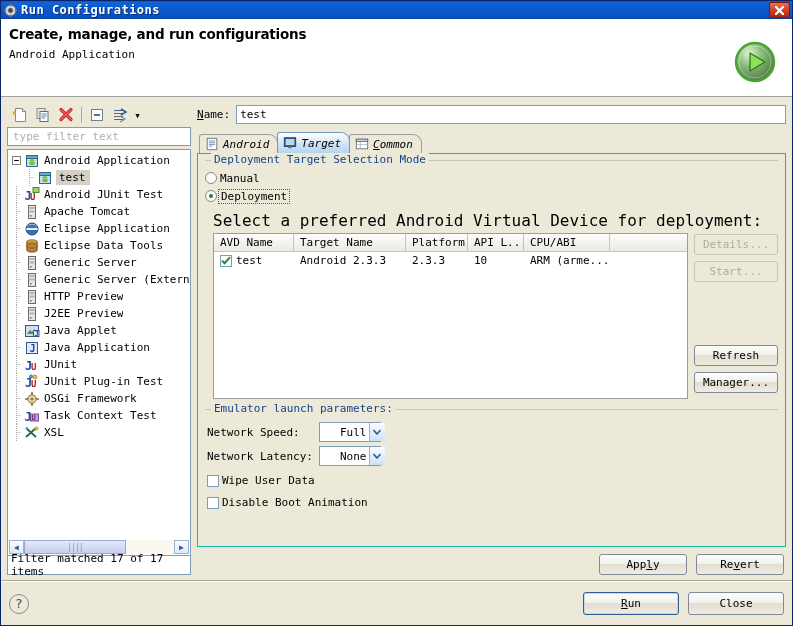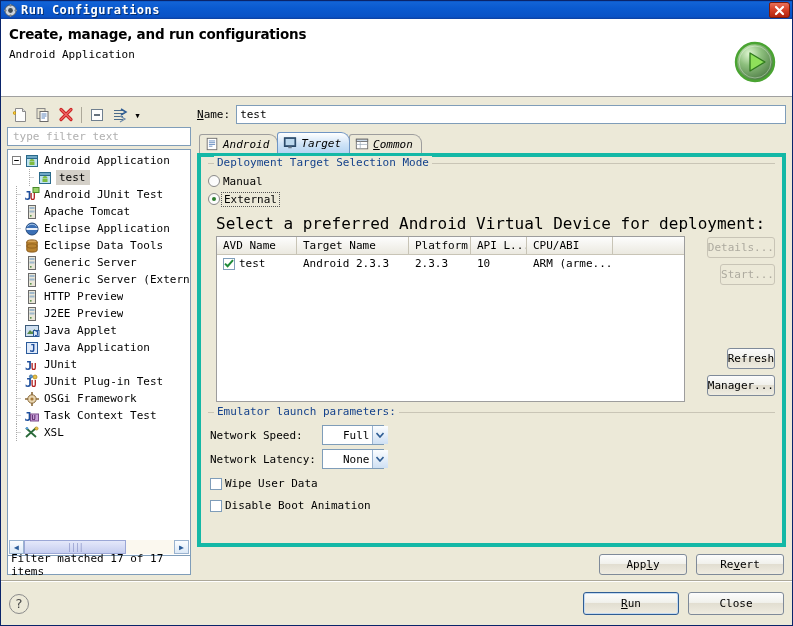--- a/index.html
+++ b/index.html
@@ -290,21 +290,21 @@
   .tab .tabicon {
     width: 14px; height: 14px;
     margin-right: 4px;
     display: flex; align-items: center; justify-content: center;
     flex: 0 0 auto;
   }
   .tab u { text-decoration: underline; }
 
   #tabpanel {
     flex: 1 1 auto;
-    border: 4px solid #14b8a6;
+    border: 1px solid #14b8a6;
     background: #ece9d8;
     padding: 6px 7px 7px 7px;
     position: relative;
   }
 
   
   .group {
     position: relative;
     margin-bottom: 5px;
   }
@@ -409,21 +409,20 @@
     margin-right: 4px;
     flex: 0 0 auto;
     display: flex; align-items: center; justify-content: center;
   }
   #avdbtns {
     width: 84px;
     margin-left: 6px;
     display: flex;
     flex-direction: column;
     padding-top: 1px;
-    align-items: flex-end;
   }
 
   .btn {
     height: 21px;
     border: 1px solid #7f8a99;
     border-radius: 3px;
     background: linear-gradient(to bottom,#fcfcfc 0%,#f1f1ec 45%,#e2ded1 50%,#efece1 100%);
     font-family: "DejaVu Sans Mono", monospace;
     font-size: 11px;
     color: #000;
@@ -944,21 +943,21 @@
         <div class="group">
           <div class="gline"></div>
           <div class="glabel">Deployment Target Selection Mode</div>
           <div class="gbody">
             <div class="radio-row">
               <span class="radio"></span>
               <span>Manual</span>
             </div>
             <div class="radio-row">
               <span class="radio on"></span>
-              <span class="focusbox">External</span>
+              <span class="focusbox">Deployment</span>
             </div>
 
             <div class="hint">Select a preferred Android Virtual Device for deployment:</div>
 
             <div id="avdarea">
               <div id="avdtable">
                 <div id="avdhead">
                     <div class="th" style="width: 80px;">AVD Name</div>
                     <div class="th" style="width: 112px;">Target Name</div>
                     <div class="th" style="width: 62px;">Platform</div>

